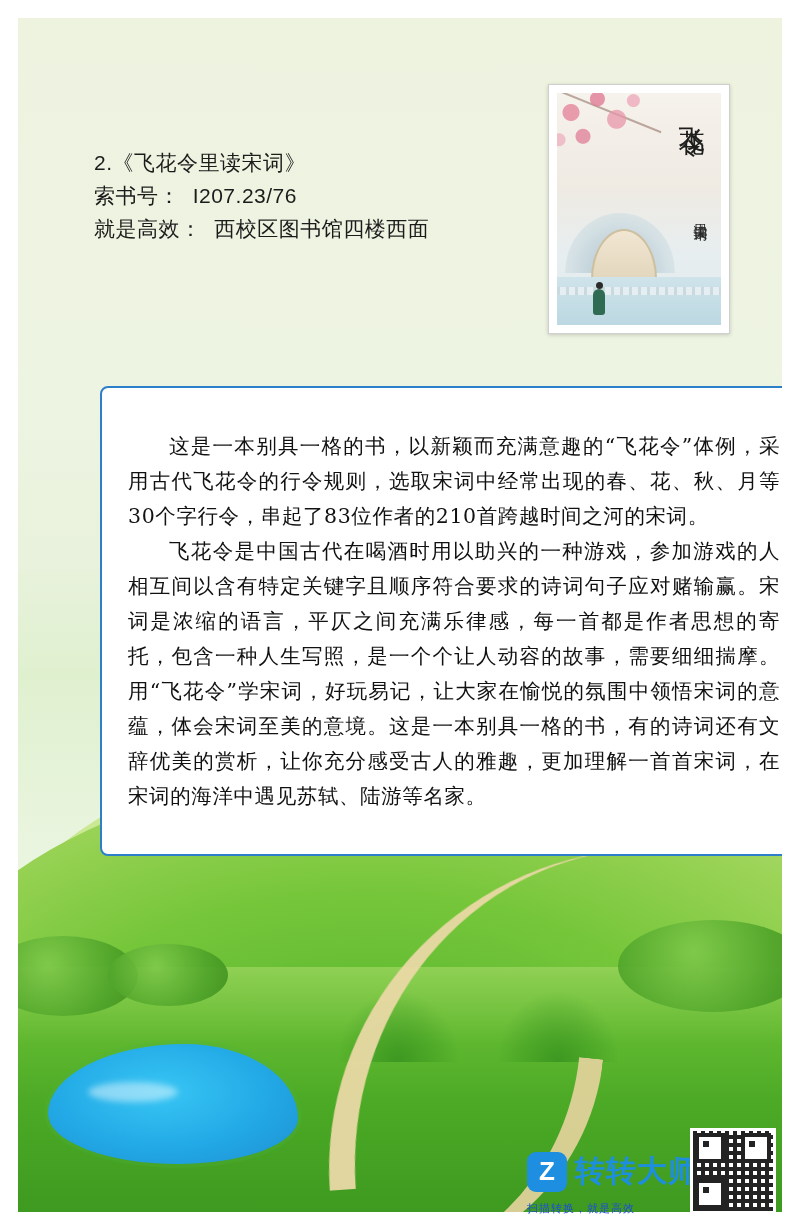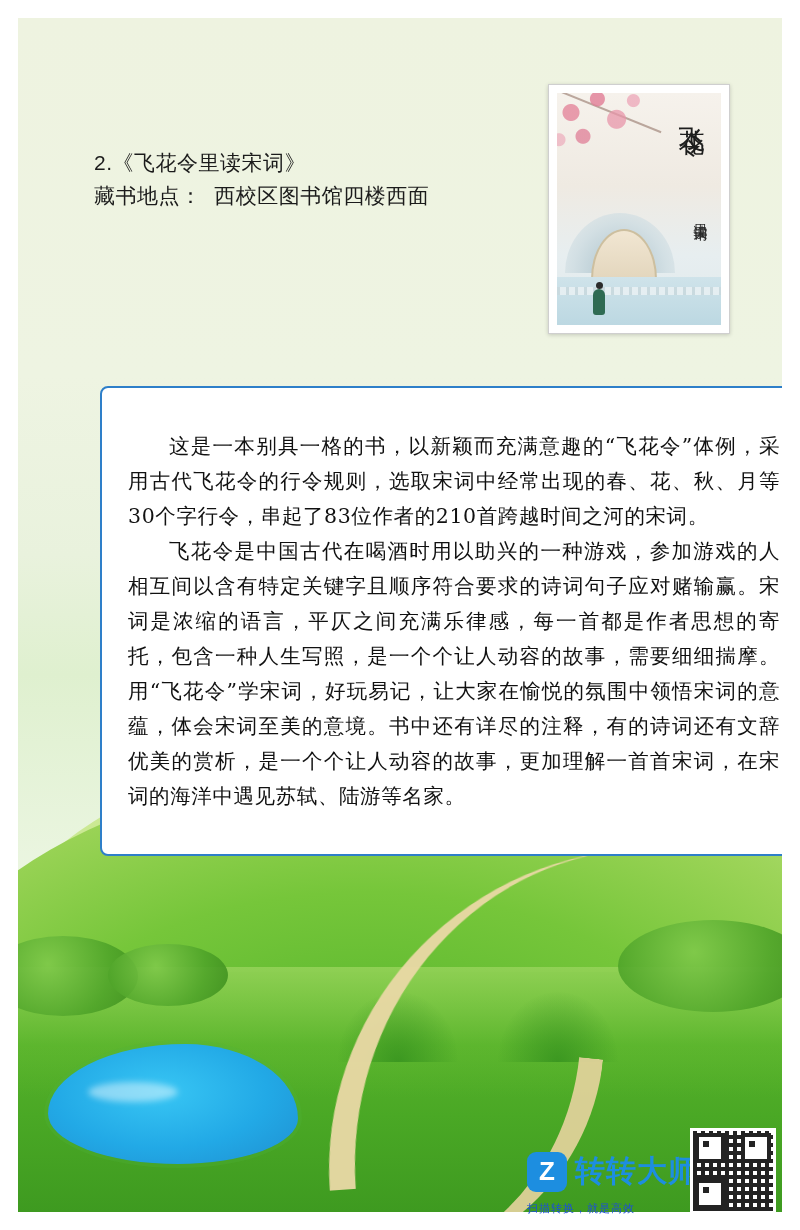--- a/index.html
+++ b/index.html
@@ -411,41 +411,42 @@
       <div class="grass-tuft" style="left:480px;"></div>
       <div class="path"></div>
       <div class="path2"></div>
       <div class="pond"></div>
       <div class="pond-shine"></div>
     </div>
 
     <div class="top-block">
       <div class="book-info">
         <div>2.《飞花令里读宋词》</div>
-        <div>藏书地点：  西校区图书馆四楼西面</div>
+        <div>索书号：  I207.23/76</div>
+        <div>就是高效：  西校区图书馆四楼西面</div>
       </div>
 
       <div class="cover-frame">
         <div class="cover">
           <div class="cover-branch"></div>
           <div class="cover-blossom"></div>
           <div class="cover-mount"></div>
           <div class="cover-arch"></div>
           <div class="cover-water"></div>
           <div class="cover-rail"></div>
           <div class="cover-figure"></div>
           <div class="cover-title">飞花令</div>
           <div class="cover-sub">里读宋词</div>
         </div>
       </div>
     </div>
 
     <div class="bubble">
       <p>这是一本别具一格的书，以新颖而充满意趣的“飞花令”体例，采用古代飞花令的行令规则，选取宋词中经常出现的春、花、秋、月等30个字行令，串起了83位作者的210首跨越时间之河的宋词。</p>
-      <p>飞花令是中国古代在喝酒时用以助兴的一种游戏，参加游戏的人相互间以含有特定关键字且顺序符合要求的诗词句子应对赌输赢。宋词是浓缩的语言，平仄之间充满乐律感，每一首都是作者思想的寄托，包含一种人生写照，是一个个让人动容的故事，需要细细揣摩。用“飞花令”学宋词，好玩易记，让大家在愉悦的氛围中领悟宋词的意蕴，体会宋词至美的意境。书中还有详尽的注释，有的诗词还有文辞优美的赏析，是一个个让人动容的故事，更加理解一首首宋词，在宋词的海洋中遇见苏轼、陆游等名家。</p>
+      <p>飞花令是中国古代在喝酒时用以助兴的一种游戏，参加游戏的人相互间以含有特定关键字且顺序符合要求的诗词句子应对赌输赢。宋词是浓缩的语言，平仄之间充满乐律感，每一首都是作者思想的寄托，包含一种人生写照，是一个个让人动容的故事，需要细细揣摩。用“飞花令”学宋词，好玩易记，让大家在愉悦的氛围中领悟宋词的意蕴，体会宋词至美的意境。这是一本别具一格的书，有的诗词还有文辞优美的赏析，让你充分感受古人的雅趣，更加理解一首首宋词，在宋词的海洋中遇见苏轼、陆游等名家。</p>
     </div>
   </div>
 
   <div class="footer">
     <div class="wm-logo">
       <div class="wm-badge">Z</div>
       <div class="wm-name">转转大师</div>
     </div>
     <div class="wm-tag">扫描转换，就是高效</div>
     <div class="qr">

